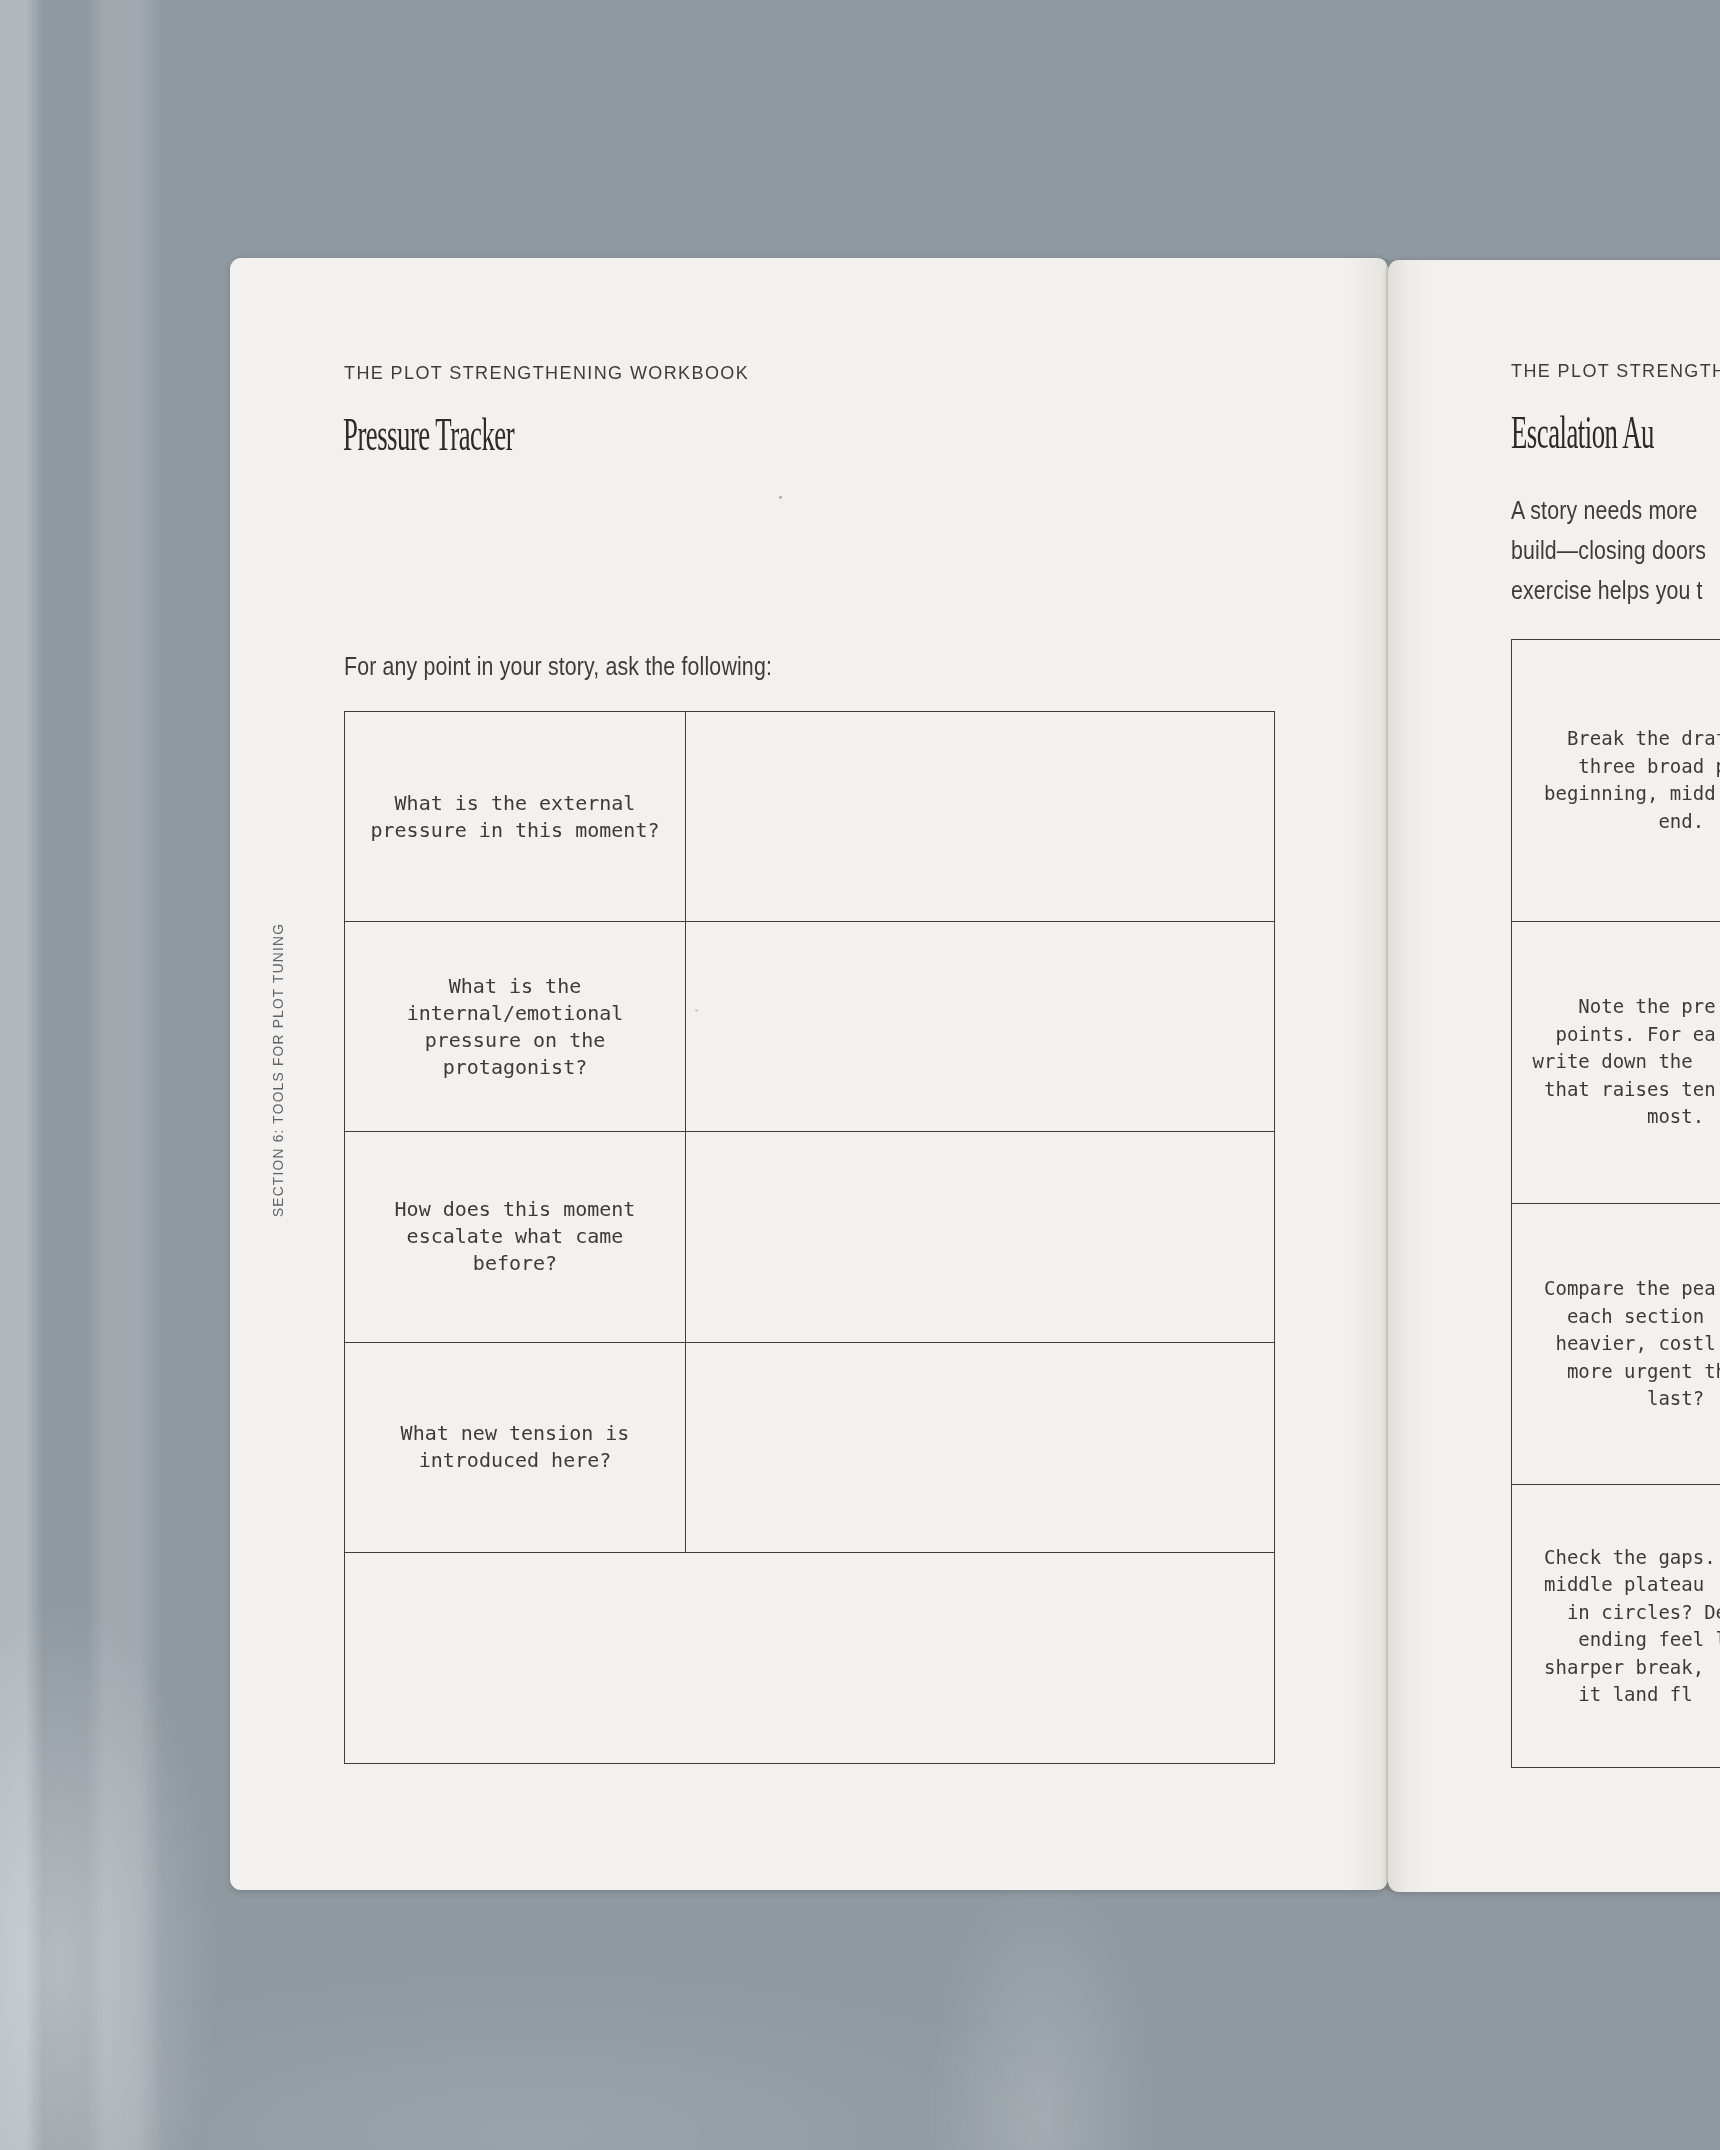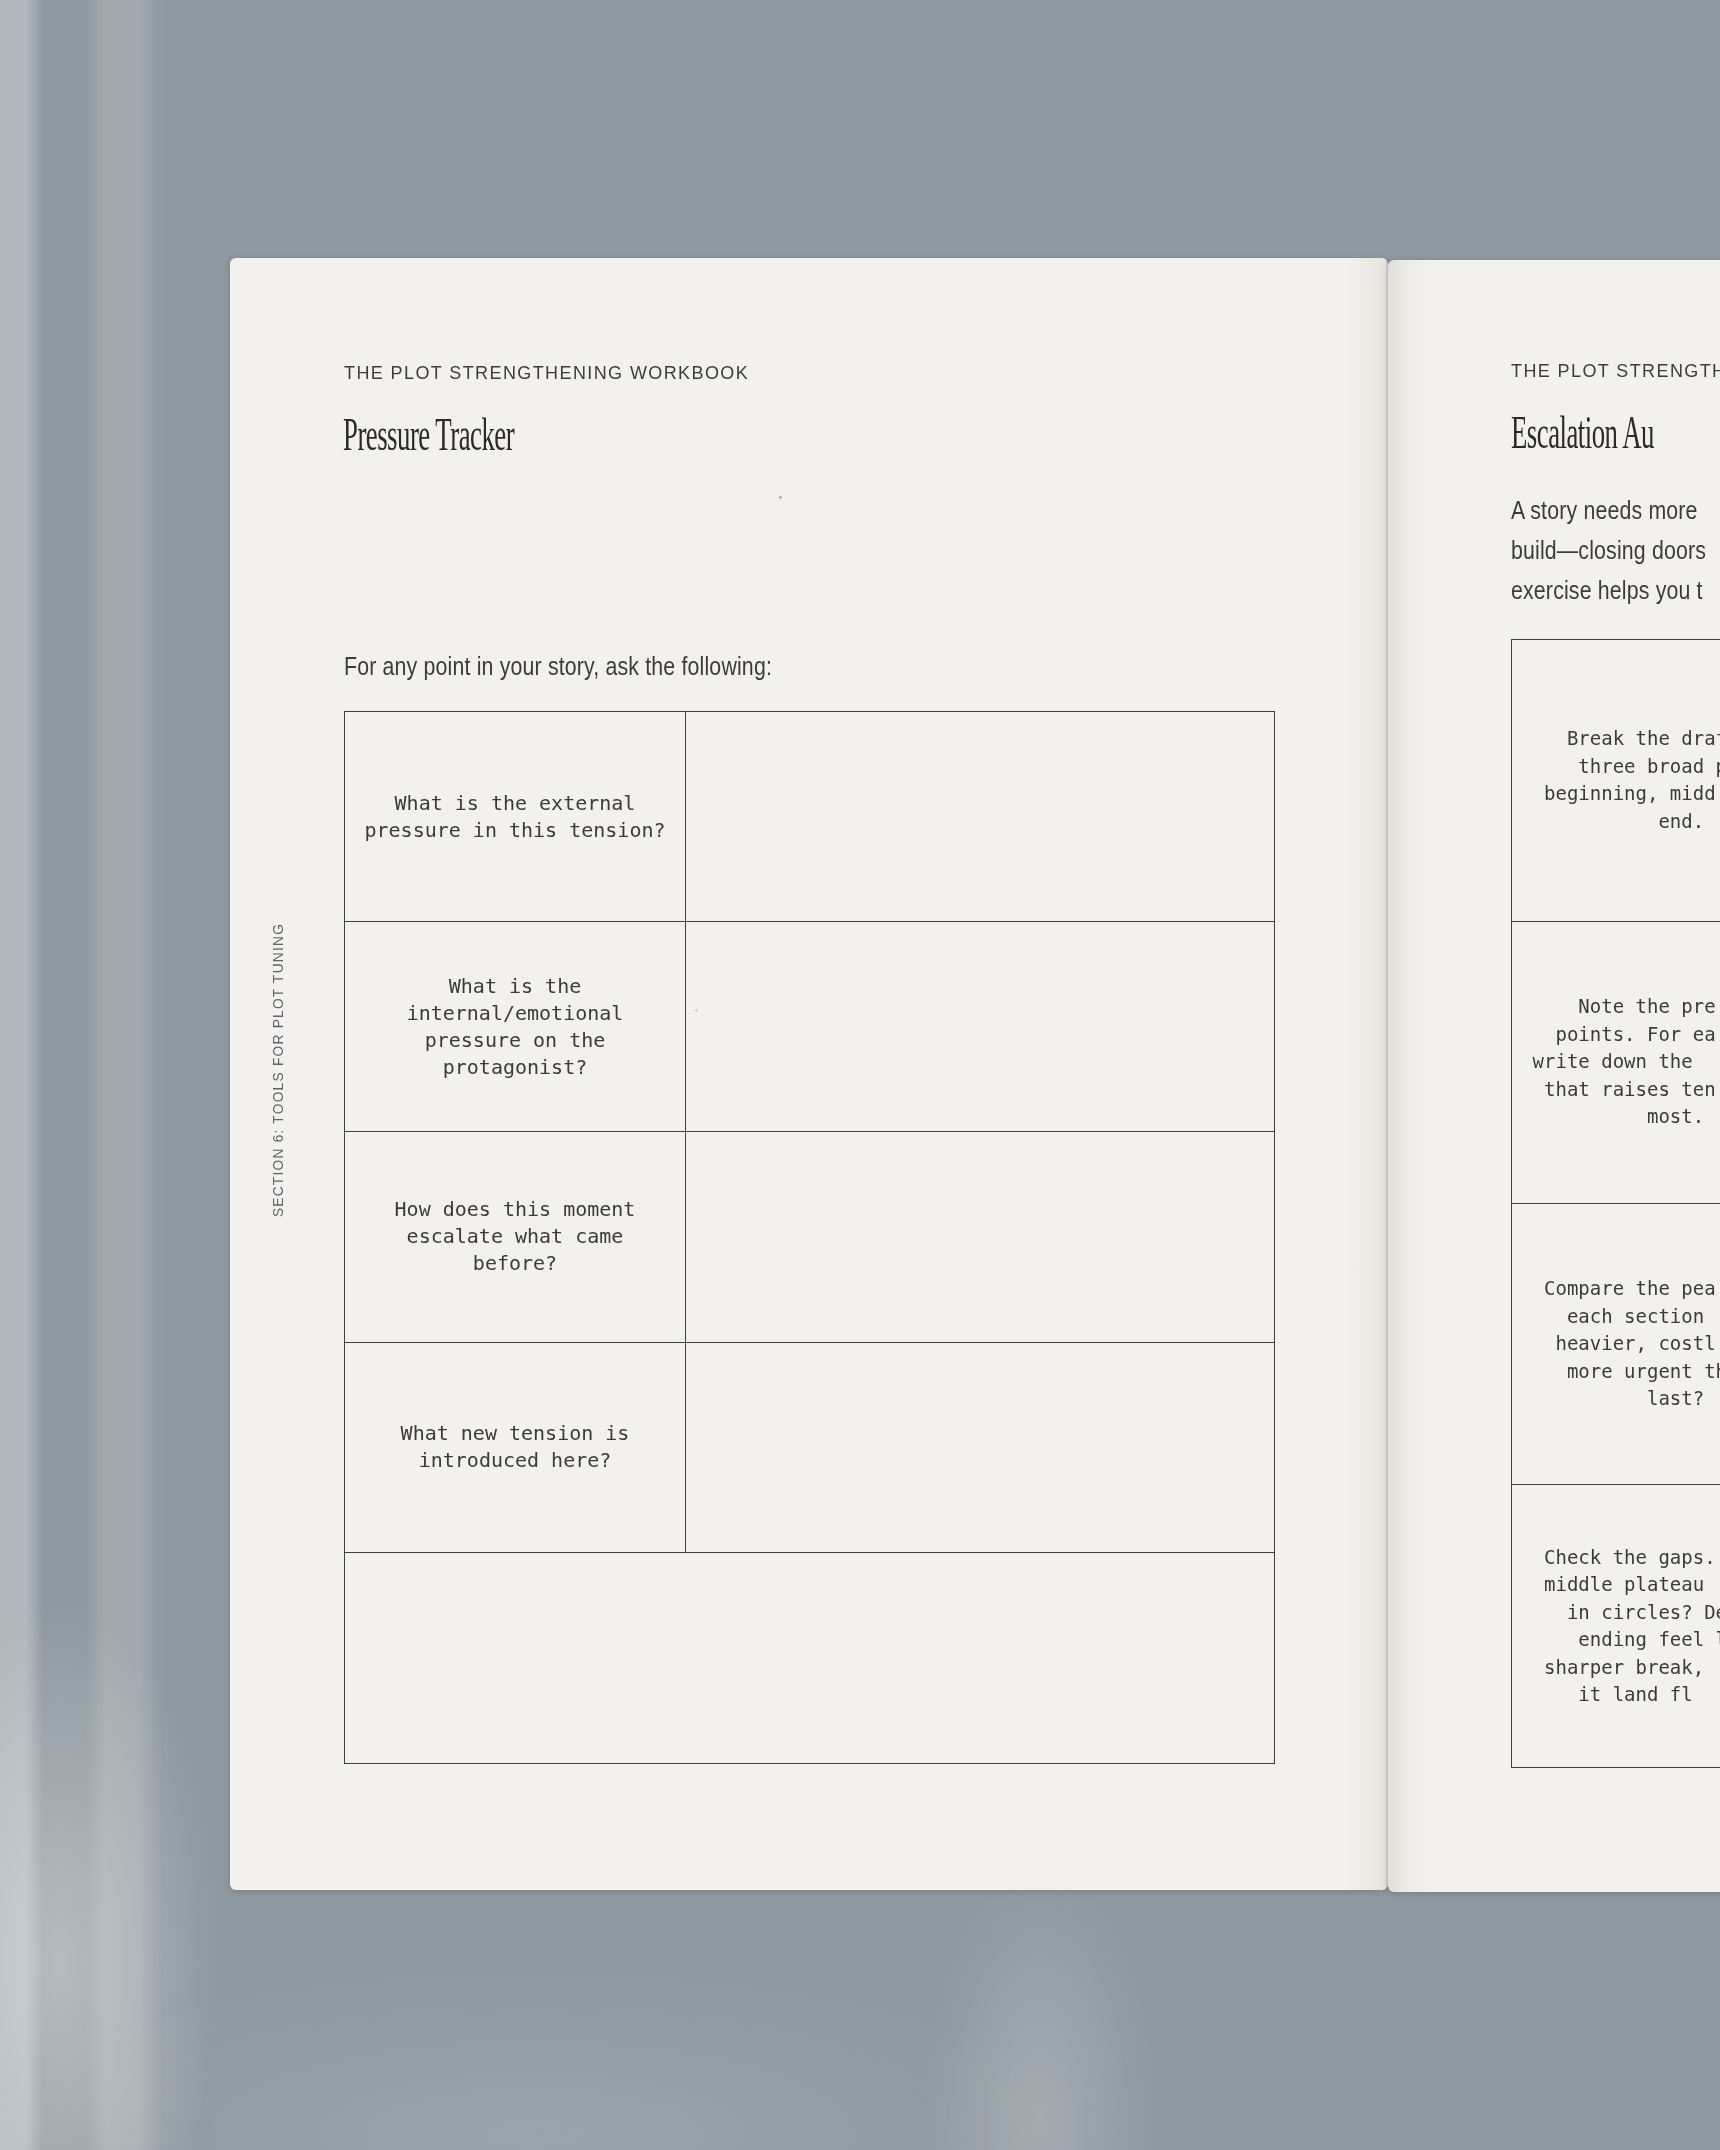--- a/index.html
+++ b/index.html
@@ -11,21 +11,21 @@
         rgba(255,255,255,0.30) 0px, rgba(255,255,255,0.30) 26px,
         rgba(255,255,255,0.00) 43px, rgba(255,255,255,0.00) 86px,
         rgba(255,255,255,0.16) 105px, rgba(255,255,255,0.16) 139px,
         rgba(255,255,255,0.00) 163px, rgba(255,255,255,0.00) 1721px),
       radial-gradient(ellipse 224px 516px at 60px 1962px, rgba(255,255,255,0.35), rgba(255,255,255,0) 70%),
       radial-gradient(ellipse 163px 361px at 1041px 2117px, rgba(255,255,255,0.18), rgba(255,255,255,0) 70%),
       radial-gradient(ellipse 774px 224px at 533px 2134px, rgba(255,255,255,0.10), rgba(255,255,255,0) 75%);
     font-family:"Liberation Sans", sans-serif;
   }
   .page{
-    position:absolute;background:#f2f1ed;border-radius:6px;
+    position:absolute;background:#f2f1ed;border-radius:11px;
     box-shadow:0 1.7px 6.9px rgba(40,50,55,0.22);
   }
   .page-left{left:230px;top:258px;width:1158px;height:1632px;}
   .page-left::after{
     content:"";position:absolute;top:0;right:0;bottom:0;width:41px;
     background:linear-gradient(90deg, rgba(110,100,85,0) 0%, rgba(110,100,85,0.10) 100%);
     border-radius:0 2.6px 2.6px 0;pointer-events:none;
   }
   .page-right{left:1388px;top:260px;width:430px;height:1632px;}
   .page-right::before{
@@ -98,21 +98,21 @@
     <span class="squeeze">Pressure Tracker</span>
   </h1>
 
 
   <div class="body-copy" style="left:114px;top:388px;">
     <div class="body-line">For any point in your story, ask the following:</div>
   </div>
 
   <div class="q-table">
     <div class="q-cell">What is the external
-pressure in this tension?</div>
+pressure in this moment?</div>
     <div class="a-cell"></div>
     <div class="q-cell">What is the
 internal/emotional
 pressure on the
 protagonist?</div>
     <div class="a-cell"></div>
     <div class="q-cell">How does this moment
 escalate what came
 before?</div>
     <div class="a-cell"></div>

